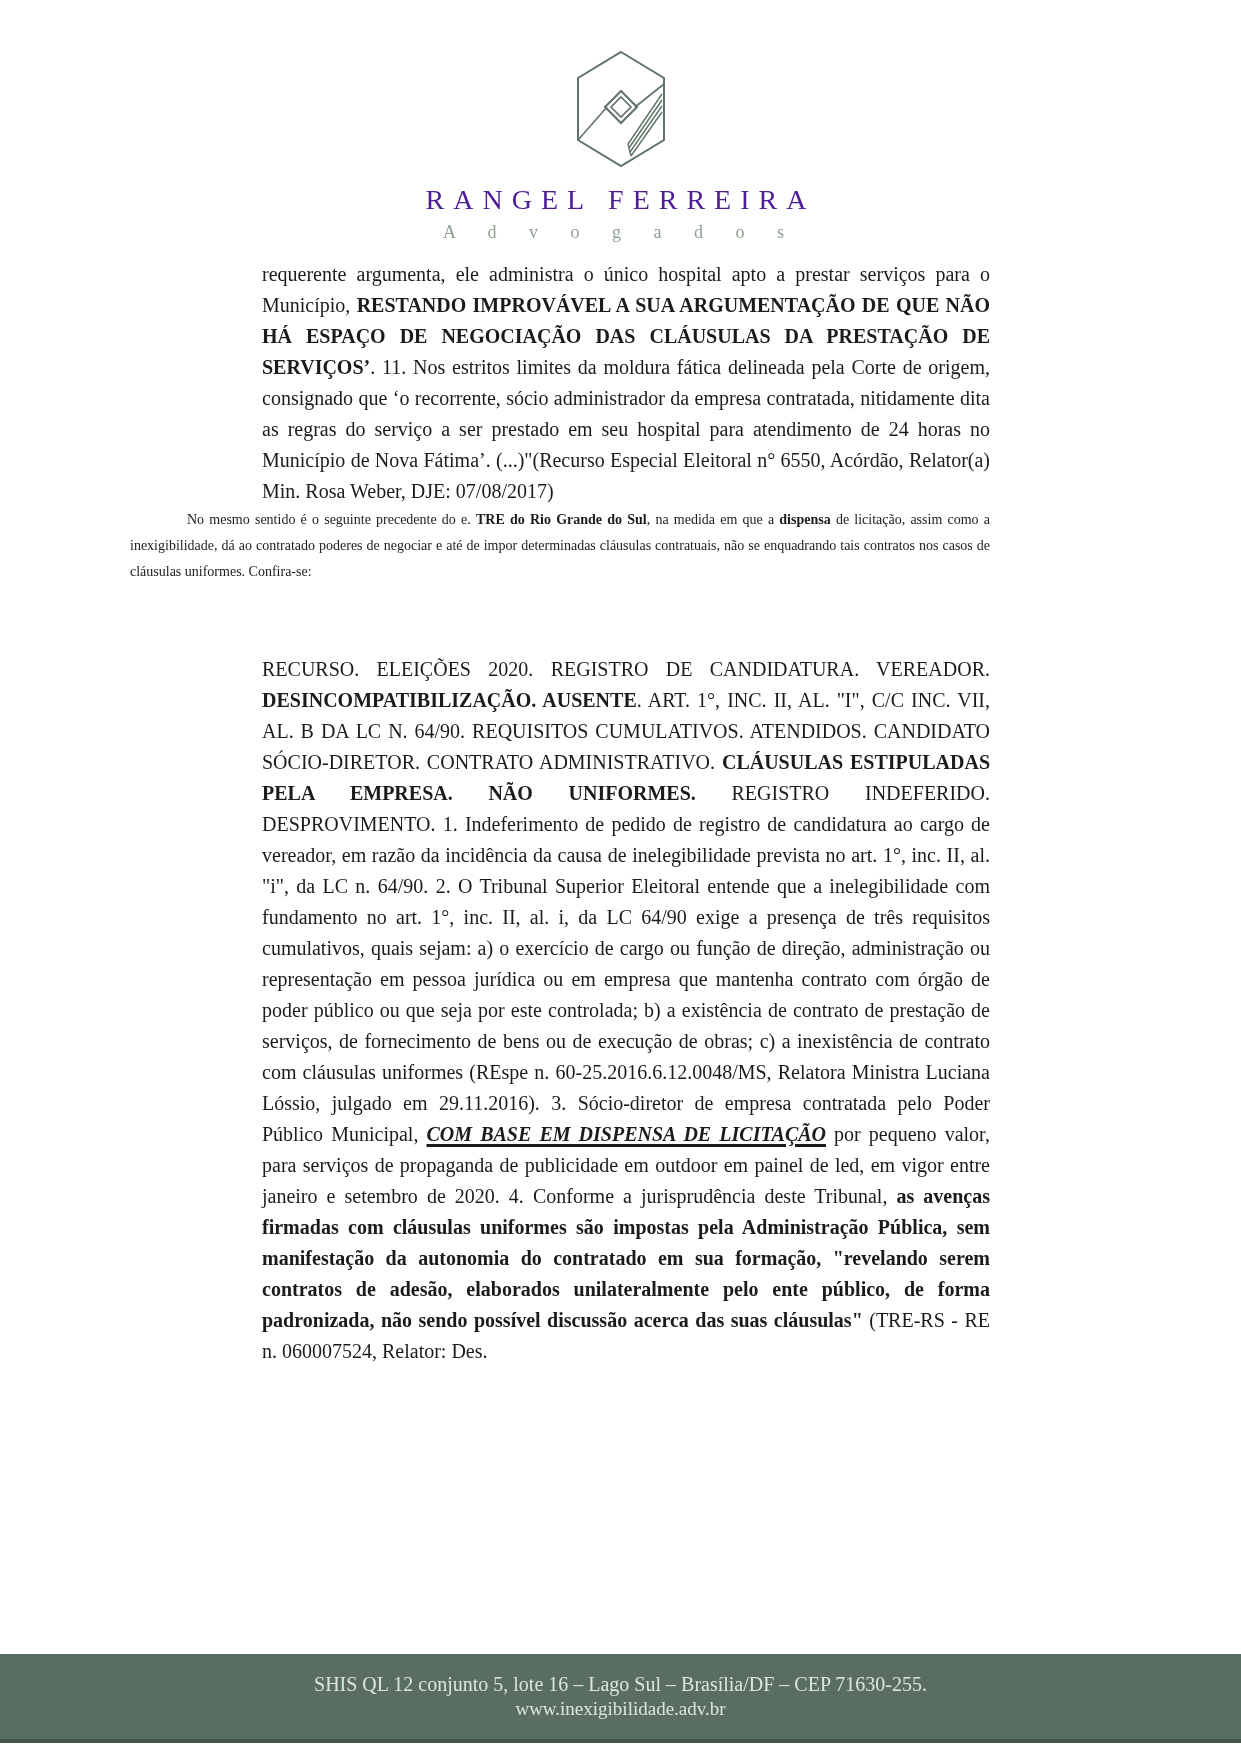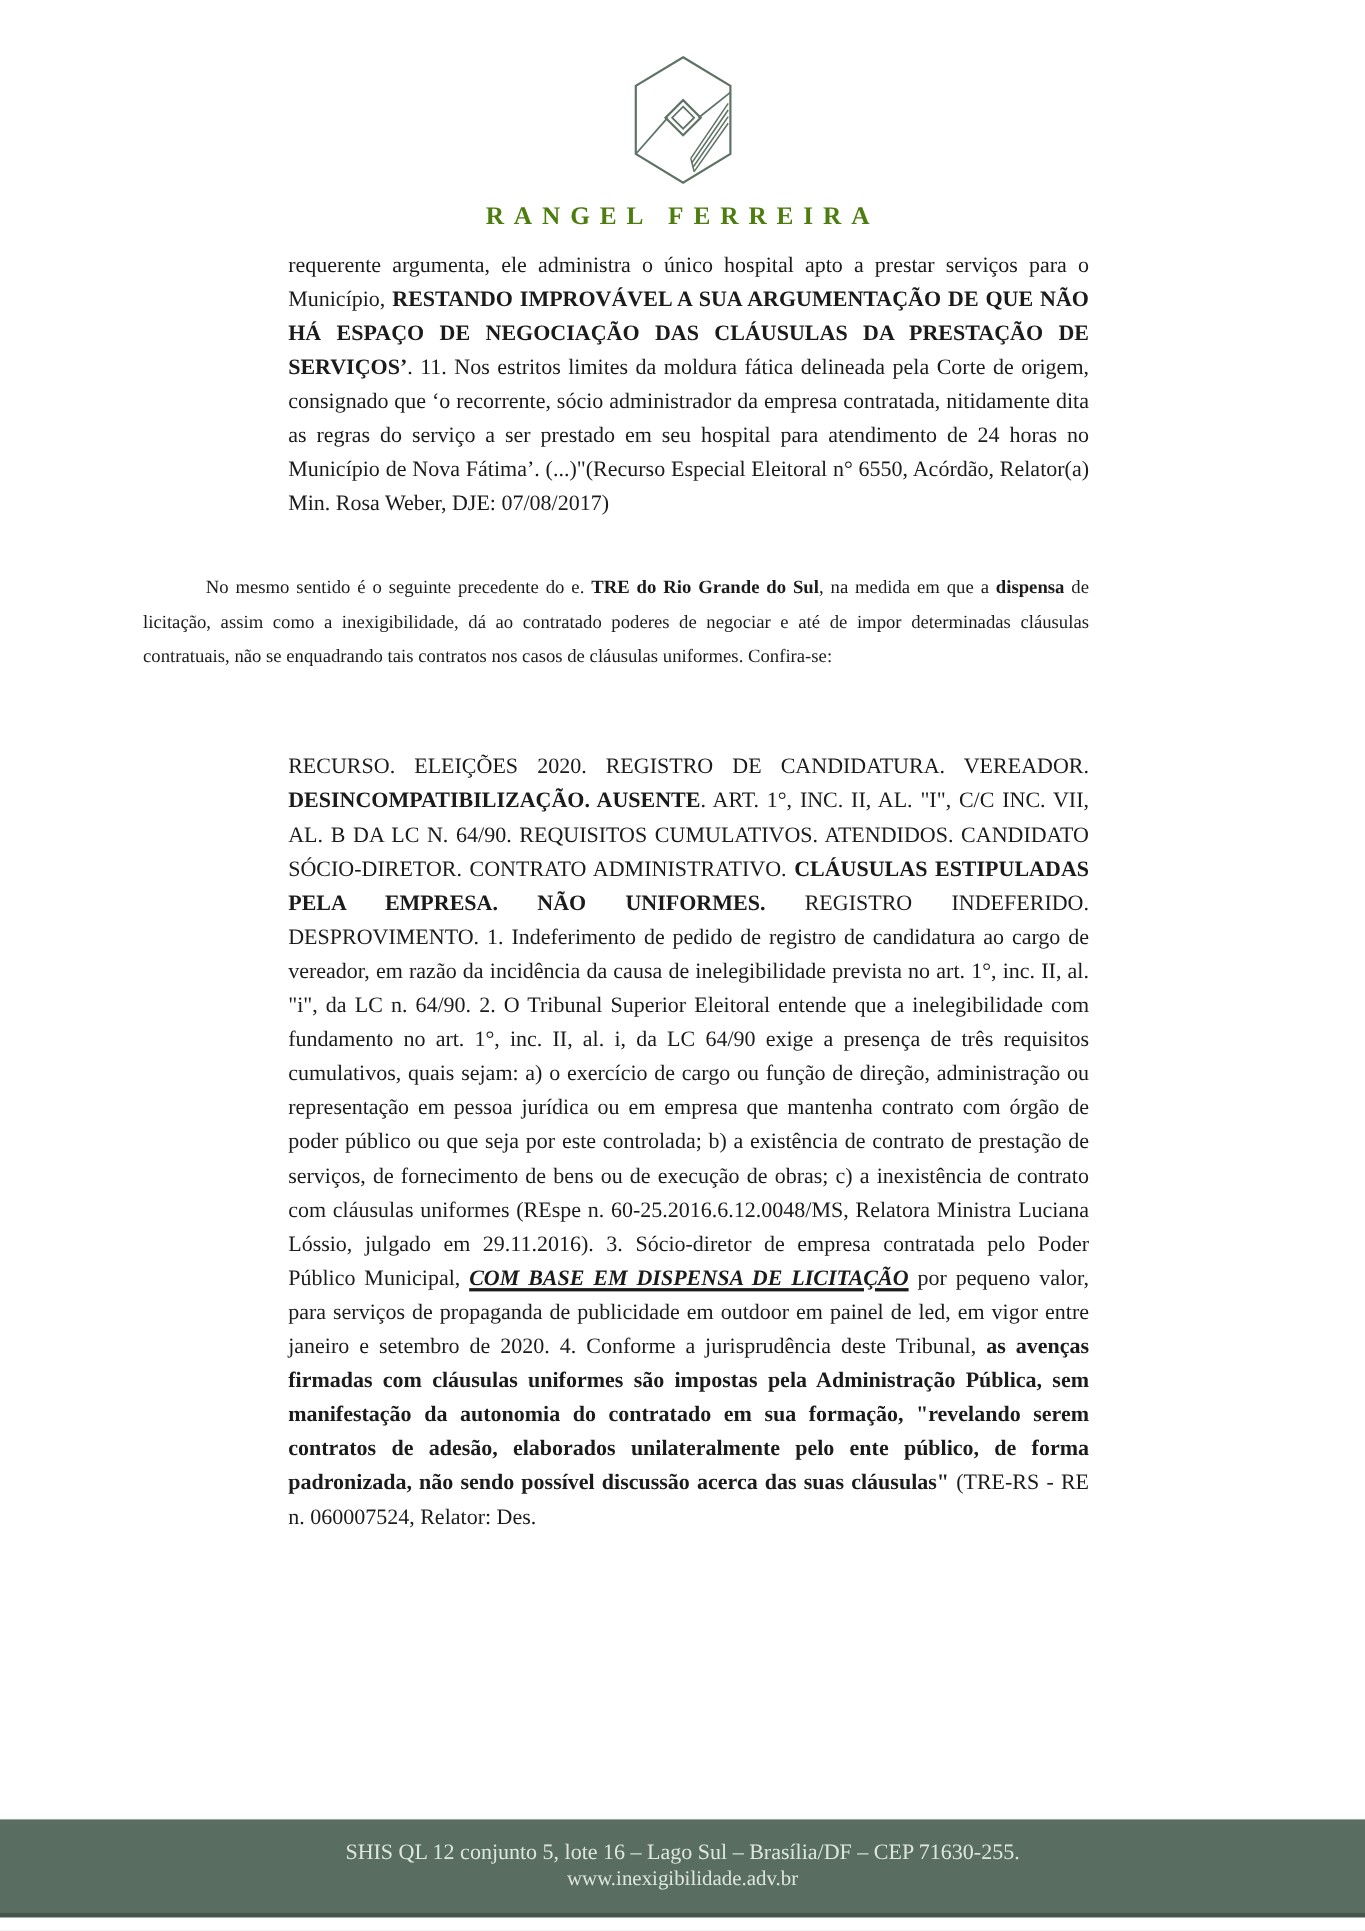--- a/index.html
+++ b/index.html
@@ -17,24 +17,24 @@
   }
 
   
   .letterhead {
     padding-top: 50px;
     text-align: center;
   }
   .logo-mark { display: block; margin: 0 auto; }
   .brand-name {
     margin-top: 16px;
-    font-size: 23px;
+    font-size: 28px;
     letter-spacing: 9px;
-    color: #4d7c0f;
-    font-weight: bold;
+    color: #4c1d95;
+    font-weight: normal;
   }
   .brand-subtitle {
     margin-top: 6px;
     font-size: 18px;
     letter-spacing: 14px;
     color: #8fa091;
   }
 
   
   .doc-body {
@@ -42,22 +42,21 @@
   }
   .quote {
     margin-left: 132px;  
     font-size: 20px;
     line-height: 1.55;
     text-align: justify;
   }
   .quote-1 { margin-top: 16px; }
   .quote-2 { margin-top: 69px; }
   .paragraph {
-    margin-top: 44px;
-    font-size: 17px;
+    font-size: 14px;
     line-height: 1.86;
     text-align: justify;
     text-indent: 57px;
   }
   .seg-bold { font-weight: bold; }
   .seg-bold-italic-underline {
     font-weight: bold;
     font-style: italic;
     text-decoration: underline;
     text-decoration-thickness: 2.5px;
@@ -98,20 +97,21 @@
       <path d="M50 41 L66 57 L50 73 L34 57 Z" stroke-width="2"></path>
       <path d="M50 47 L60 57 L50 67 L40 57 Z" stroke-width="1.6"></path>
 
       <path d="M91 44 L57 94" stroke-width="1.4"></path>
       <path d="M91 50 L58 98" stroke-width="1.4"></path>
       <path d="M91 56 L59 102" stroke-width="1.4"></path>
       <path d="M91 62 L60 106" stroke-width="1.4"></path>
       <path d="M60 106 L57 94" stroke-width="1.4"></path>
     </svg>
     <div class="brand-name">RANGEL FERREIRA</div>
+    <div class="brand-subtitle">A d v o g a d o s</div>
   </div>
 
   <div class="doc-body">
 
     <p class="quote quote-1"><span>requerente argumenta, ele administra o único hospital apto a prestar serviços para o Município, </span><span class="seg-bold">RESTANDO IMPROVÁVEL A SUA ARGUMENTAÇÃO DE QUE NÃO HÁ ESPAÇO DE NEGOCIAÇÃO DAS CLÁUSULAS DA PRESTAÇÃO DE SERVIÇOS’</span><span>. 11. Nos estritos limites da moldura fática delineada pela Corte de origem, consignado que ‘o recorrente, sócio administrador da empresa contratada, nitidamente dita as regras do serviço a ser prestado em seu hospital para atendimento de 24 horas no Município de Nova Fátima’. (...)"(Recurso Especial Eleitoral n° 6550, Acórdão, Relator(a) Min. Rosa Weber, DJE: 07/08/2017)</span></p>
 
     <p class="paragraph"><span>No mesmo sentido é o seguinte precedente do e. </span><span class="seg-bold">TRE do Rio Grande do Sul</span><span>, na medida em que a </span><span class="seg-bold">dispensa</span><span> de licitação, assim como a inexigibilidade, dá ao contratado poderes de negociar e até de impor determinadas cláusulas contratuais, não se enquadrando tais contratos nos casos de cláusulas uniformes. Confira-se:</span></p>
 
     <p class="quote quote-2"><span>RECURSO. ELEIÇÕES 2020. REGISTRO DE CANDIDATURA. VEREADOR. </span><span class="seg-bold">DESINCOMPATIBILIZAÇÃO. AUSENTE</span><span>. ART. 1°, INC. II, AL. "I", C/C INC. VII, AL. B DA LC N. 64/90. REQUISITOS CUMULATIVOS. ATENDIDOS. CANDIDATO SÓCIO-DIRETOR. CONTRATO ADMINISTRATIVO. </span><span class="seg-bold">CLÁUSULAS ESTIPULADAS PELA EMPRESA. NÃO UNIFORMES.</span><span> REGISTRO INDEFERIDO. DESPROVIMENTO. 1. Indeferimento de pedido de registro de candidatura ao cargo de vereador, em razão da incidência da causa de inelegibilidade prevista no art. 1°, inc. II, al. "i", da LC n. 64/90. 2. O Tribunal Superior Eleitoral entende que a inelegibilidade com fundamento no art. 1°, inc. II, al. i, da LC 64/90 exige a presença de três requisitos cumulativos, quais sejam: a) o exercício de cargo ou função de direção, administração ou representação em pessoa jurídica ou em empresa que mantenha contrato com órgão de poder público ou que seja por este controlada; b) a existência de contrato de prestação de serviços, de fornecimento de bens ou de execução de obras; c) a inexistência de contrato com cláusulas uniformes (REspe n. 60-25.2016.6.12.0048/MS, Relatora Ministra Luciana Lóssio, julgado em 29.11.2016). 3. Sócio-diretor de empresa contratada pelo Poder Público Municipal, </span><span class="seg-bold-italic-underline">COM BASE EM DISPENSA DE LICITAÇÃO</span><span> por pequeno valor, para serviços de propaganda de publicidade em outdoor em painel de led, em vigor entre janeiro e setembro de 2020. 4. Conforme a jurisprudência deste Tribunal, </span><span class="seg-bold">as avenças firmadas com cláusulas uniformes são impostas pela Administração Pública, sem manifestação da autonomia do contratado em sua formação, "revelando serem contratos de adesão, elaborados unilateralmente pelo ente público, de forma padronizada, não sendo possível discussão acerca das suas cláusulas"</span><span> (TRE-RS - RE n. 060007524, Relator: Des.</span></p>
 

